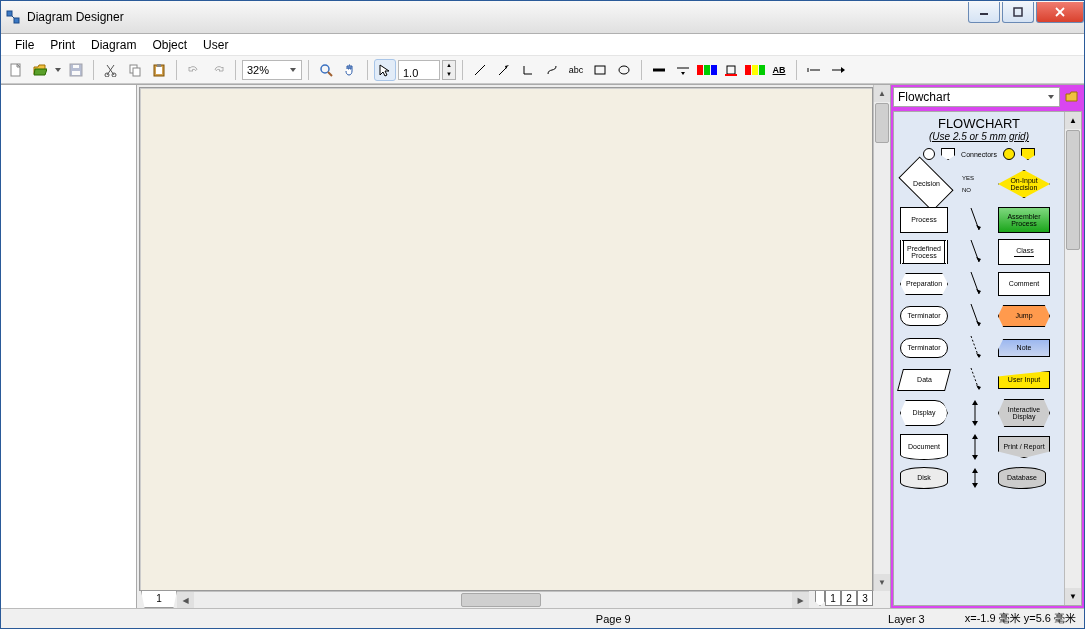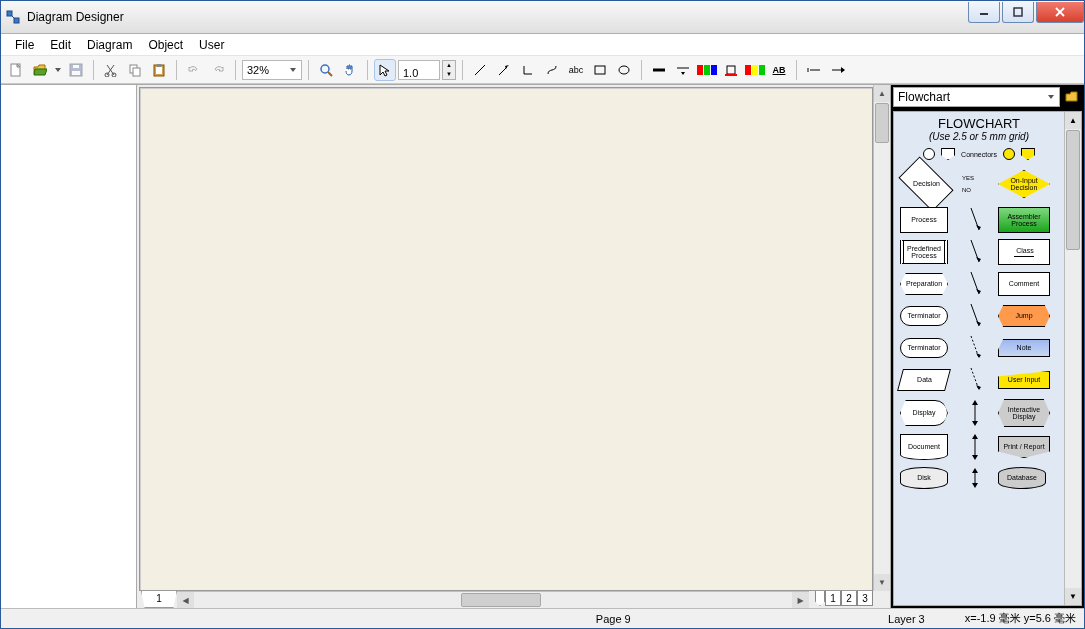--- a/index.html
+++ b/index.html
@@ -37,32 +37,32 @@
   .sheet-tab { width:36px; border:1px solid #999; border-bottom:none; background:#fff; display:flex; align-items:center; justify-content:center; font-size:10px; clip-path:polygon(10% 0,90% 0,100% 100%,0 100%);}
   .sheet-tab.inv { transform:scaleY(-1); margin-left:4px;}
   .hscroll { flex:1; background:#ededed; position:relative; border-top:1px solid #c0c0c0;}
   .hscroll .thumb { position:absolute; left:45%; width:80px; top:1px; bottom:1px; background:#cfcfcf; border:1px solid #a8a8a8; border-radius:2px;}
   .hscroll .ar { position:absolute; top:0; bottom:0; width:17px; display:flex; align-items:center; justify-content:center; font-size:8px; color:#555; background:#e0e0e0;}
   .hscroll .ar.l{left:0;} .hscroll .ar.r{right:0;}
   .layer-tabs { display:flex; align-items:flex-start; padding-left:6px; font-size:10px; gap:0;}
   .layer-tabs .lt { width:16px; height:15px; border:1px solid #888; border-top:none; background:#fff; display:flex; align-items:center; justify-content:center;}
   .layer-tabs .anchor { width:10px; height:15px; border:1px solid #888; border-top:none; background:#fff; clip-path:polygon(0 0,100% 0,100% 70%,50% 100%,0 70%);}
   
-  .right-pane { width:194px; border-left:1px solid #aaa; display:flex; flex-direction:column; background:#000000; }
+  .right-pane { width:194px; border-left:1px solid #aaa; display:flex; flex-direction:column; background:#d946ef; }
   .palette-head { display:flex; align-items:center; gap:2px; padding:2px;}
   .palette-select { flex:1; height:20px; background:#fff; border:1px solid #a8a8a8; font-size:12px; display:flex; align-items:center; justify-content:space-between; padding:0 4px;}
   .palette-open { width:20px; height:20px; display:flex; align-items:center; justify-content:center; font-size:12px;}
   .palette-body { flex:1; overflow:hidden; background:#e0e8f4; border:1px solid #aaa; margin:2px; position:relative; display:flex;}
   .palette-scroll { width:17px; background:#ededed; border-left:1px solid #bbb; position:relative;}
   .palette-scroll .thumb{ position:absolute; left:1px; right:1px; top:18px; height:120px; background:#cfcfcf; border:1px solid #a8a8a8; border-radius:2px;}
   .palette-scroll .ar { position:absolute; left:0;right:0;height:17px;display:flex;align-items:center;justify-content:center;font-size:8px;background:#e0e0e0;}
   .palette-scroll .ar.top{top:0;} .palette-scroll .ar.bot{bottom:0;}
   .palette-inner { flex:1; overflow:hidden; padding:4px 2px; font-size:9px; color:#000;}
   .palette-title { text-align:center; font-size:13px; }
-  .palette-sub { text-align:center; font-size:10px; font-style:italic; margin-bottom:4px;}
+  .palette-sub { text-align:center; font-size:10px; font-style:italic; margin-bottom:4px;text-decoration:underline;}
   .shape-grid { display:grid; grid-template-columns:52px 26px 60px; gap:4px 10px; align-items:center; justify-content:center;}
   .shape { background:#fff; border:1px solid #000; display:flex; align-items:center; justify-content:center; text-align:center; font-size:7px; line-height:1.05; padding:2px; position:relative;}
   .decision { width:48px; height:30px; transform:rotate(45deg); }
   .decision span{ transform:rotate(-45deg); font-size:7px;}
   .conn-row { display:flex; align-items:center; gap:6px; justify-content:center; margin:6px 0;}
   .circ{ width:12px;height:12px;border:1px solid #000;border-radius:50%; background:#fff;}
   .circ.y{ background:#ffe600;}
   .shield{ width:14px;height:12px;background:#fff;border:1px solid #000; clip-path:polygon(0 0,100% 0,100% 60%,50% 100%,0 60%);}
   .shield.y{ background:#ffe600;}
   .arrow-col{ display:flex; align-items:center; justify-content:center; font-size:14px;}
@@ -122,21 +122,21 @@
         <svg width="12" height="10">
             <line x1="2" y1="1" x2="10" y2="9" stroke="#fff" stroke-width="1.8"></line>
             <line x1="10" y1="1" x2="2" y2="9" stroke="#fff" stroke-width="1.8"></line>
           </svg>
       </div>
     </div>
   </div>
 
   <div class="menubar">
     <div class="item">File</div>
-    <div class="item">Edit</div>
+    <div class="item">Print</div>
     <div class="item">Diagram</div>
     <div class="item">Object</div>
     <div class="item">User</div>
   </div>
 
   <div class="toolbar">
     <div class="tb-btn">
         <svg width="14" height="14">
           <rect x="2" y="1" width="9" height="12" fill="#fff" stroke="#888"></rect>
           <polygon points="8,1 11,4 8,4" fill="#ddd" stroke="#888"></polygon>

